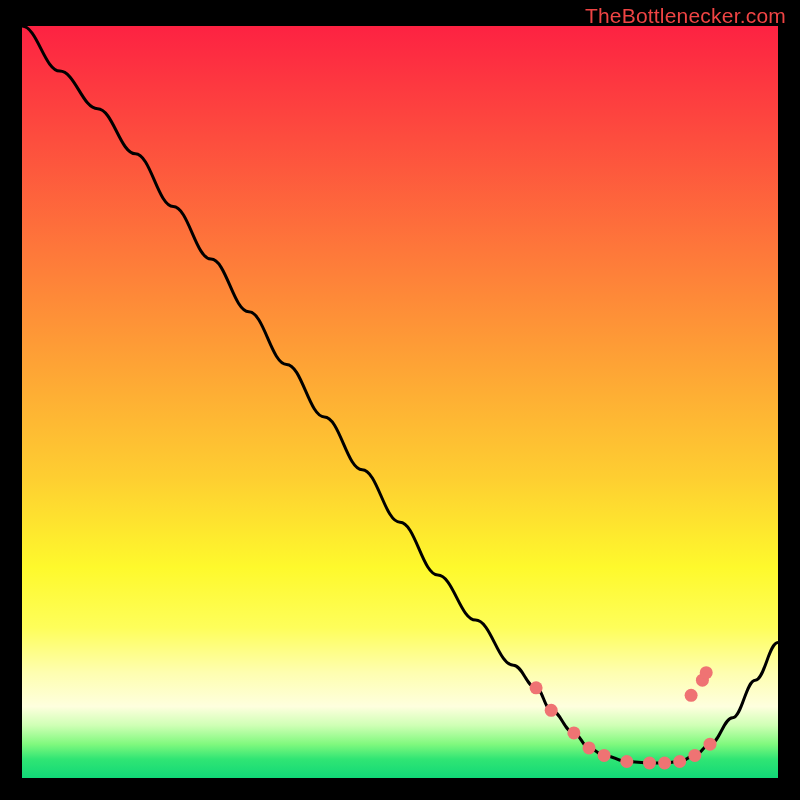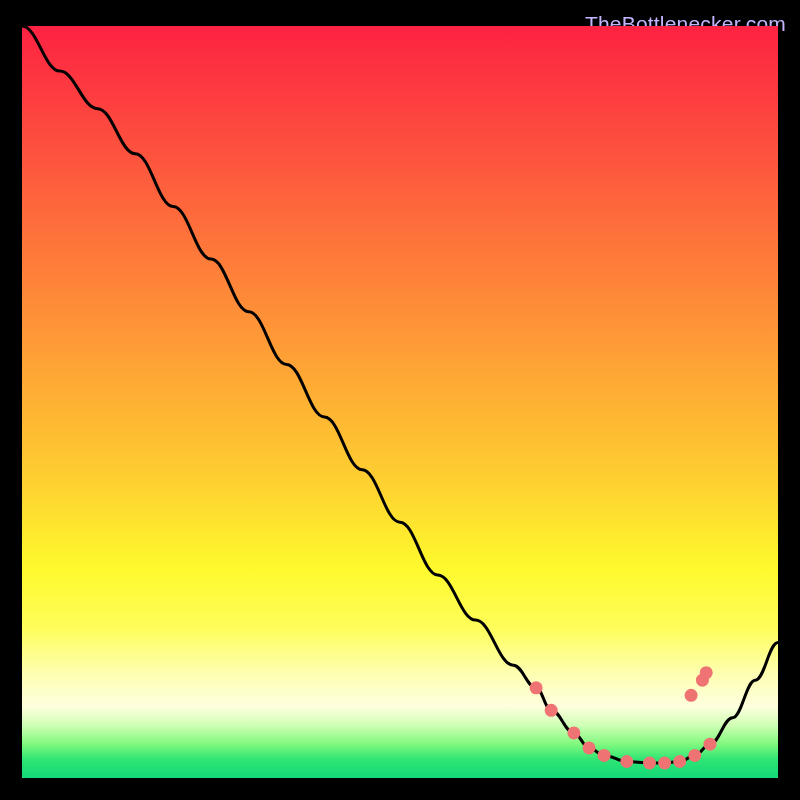--- a/index.html
+++ b/index.html
@@ -1,24 +1,24 @@
 <!DOCTYPE html>
 <html><head>
 <meta charset="utf-8">
 <style>
   * { margin: 0; padding: 0; box-sizing: border-box; }
   html, body { width: 800px; height: 800px; background: #000; overflow: hidden; }
   .wrap { position: relative; width: 800px; height: 800px; background: #000; }
   .attribution {
     position: absolute;
-    top: 12px;
+    top: 4px;
     right: 14px;
     font-family: Arial, Helvetica, sans-serif;
     font-size: 21px;
-    color: #c4b5fd;
+    color: #ef4444;
     letter-spacing: 0.2px;
   }
   .plot {
     position: absolute;
     left: 22px;
     top: 26px;
     width: 756px;
     height: 752px;
   }
   svg { display: block; }

